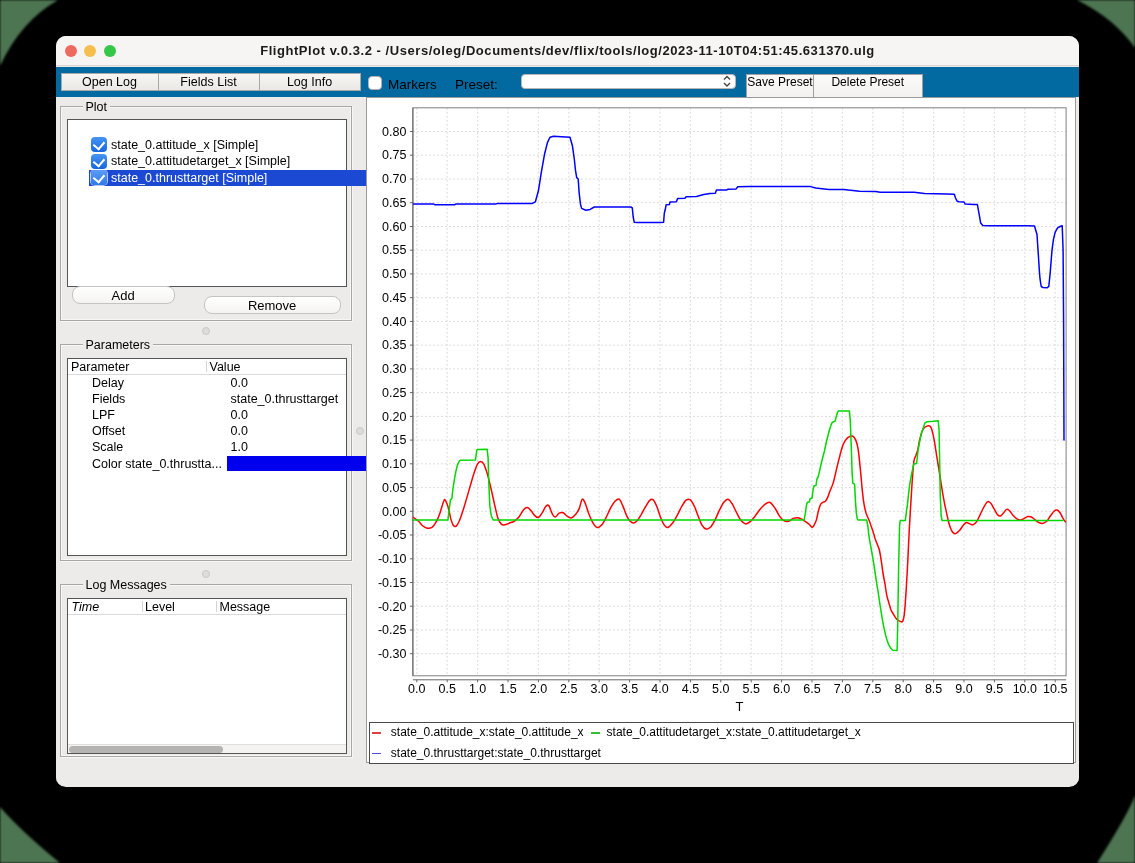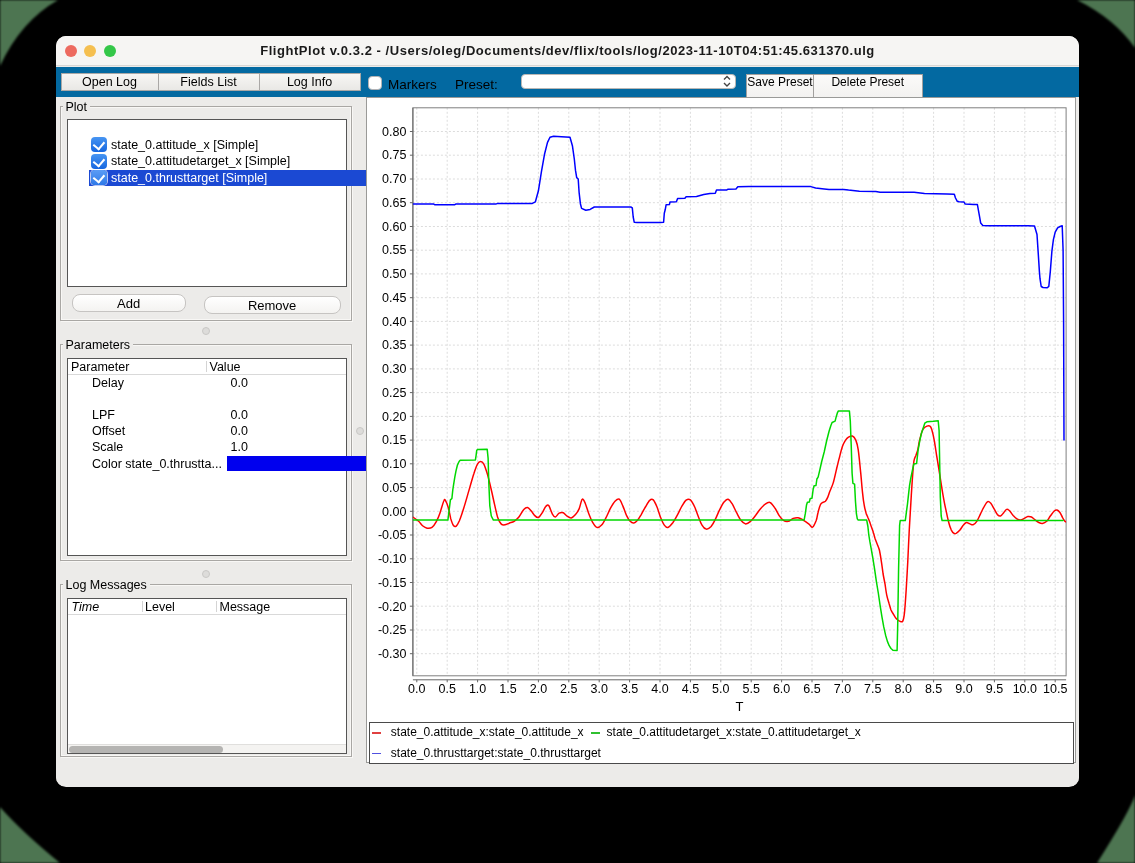--- a/index.html
+++ b/index.html
@@ -9,21 +9,21 @@
 .tl { position:absolute; top:9px; width:12px; height:12px; border-radius:50%; }
 .title { position:absolute; top:0; left:0; width:100%; height:30px; line-height:30px; text-align:center; font-size:13px; font-weight:bold; color:#1a1a1a; letter-spacing:0.55px; }
 .toolbar { position:absolute; left:0; top:31px; width:100%; height:30px; background:#0369a1; }
 .tbtn { position:absolute; top:6px; height:18px; background:linear-gradient(#f7f6f4,#e9e8e5); border:1px solid #aaa8a6; font-size:12.5px; text-align:center; line-height:16px; color:#000; }
 .cb { position:absolute; left:311.5px; top:8.5px; width:14px; height:14.5px; background:#fff; border:1px solid #b3b3b5; border-radius:4px; }
 .lbl { position:absolute; font-size:13.5px; color:#000; }
 .combo { position:absolute; left:465px; top:6.5px; width:215px; height:15px; background:#fff; border:1px solid #b9b7b5; border-radius:4px; }
 .pbtn { position:absolute; top:6.5px; height:32px; background:linear-gradient(#fbfaf9,#f0efed); border:1px solid #a2a09e; font-size:12px; text-align:center; line-height:15px; color:#000; white-space:nowrap; }
 .content { position:absolute; left:0; top:61px; width:100%; height:689px; background:#ecebe9; }
 .group { position:absolute; border:1px solid #a9a7a4; border-radius:0; box-shadow:inset 0 0 0 1px #f8f7f5, 1px 1px 0 #f8f7f5; }
-.gtitle { position:absolute; font-size:12.5px; color:#000; background:#ecebe9; padding:0 3px; }
+.gtitle { position:absolute; font-size:12.5px; color:#000; background:#ecebe9; padding:0 3px;margin-left:20px; }
 .table { position:absolute; background:#fff; border:1px solid #555; }
 .thead { position:absolute; left:0; top:0; width:100%; border-bottom:1px solid #d9d9d9; font-size:12.5px; color:#000; }
 .vline { position:absolute; top:2px; bottom:2px; width:1px; background:#d4d4d4; }
 .row { position:absolute; left:0; width:100%; font-size:12.5px; color:#000; white-space:nowrap;margin-left:21px; }
 .ck { position:absolute; left:2.5px; top:0.5px; width:15.5px; height:15px; border-radius:4px; background:linear-gradient(#4795f2,#1667e0); }
 .ck:after { content:""; position:absolute; left:4.2px; top:2.2px; width:5.5px; height:8px; border:solid #fff; border-width:0 2px 2px 0; transform:rotate(40deg); }
 .btn { position:absolute; background:linear-gradient(#ffffff,#f4f3f1); border:1px solid #c6c4c2; border-radius:8px; font-size:13px; text-align:center; color:#000; }
 .dot { position:absolute; width:8px; height:8px; border-radius:50%; background:#dddcda; border:1px solid #c9c8c6; }
 </style></head><body>
 <svg class="corners" width="1135" height="863" viewBox="0 0 1135 863">
@@ -66,34 +66,38 @@
         </div>
 <div class="row" style="top:33.4px;height:16.6px;">
 <div class="ck" style=""></div>
           <span style="position:absolute;left:22.5px;top:1.2px;">state_0.attitudetarget_x [Simple]</span>
         </div>
 <div class="row" style="top:50.0px;height:16.6px;background:#1b49d3;color:#fff;">
 <div class="ck" style="background:linear-gradient(#5b9cf5,#2f7ae8);box-shadow:0 0 0 1px rgba(255,255,255,0.7);"></div>
           <span style="position:absolute;left:22.5px;top:1.2px;">state_0.thrusttarget [Simple]</span>
         </div>
 </div>
-<div class="btn" style="left:15.7px;top:197px;width:114px;height:18px;line-height:17px;">Add</div>
+<div class="btn" style="left:15.7px;top:189px;width:103px;height:18px;line-height:17px;">Add</div>
 <div class="btn" style="left:147.6px;top:198.8px;width:137.0px;height:18px;line-height:17px;">Remove</div>
 <div class="dot" style="left:145.5px;top:230.0px;"></div>
 <div class="group" style="left:3.5px;top:247.0px;width:292.7px;height:216.5px;"></div>
 <div class="gtitle" style="left:6.5px;top:241.0px;">Parameters</div>
 <div class="table" style="left:10.5px;top:260.5px;width:280.0px;height:198.5px;">
 <div class="thead" style="height:16px;">
           <span style="position:absolute;left:3.5px;top:1px;">Parameter</span>
           <span style="position:absolute;left:142px;top:1px;">Value</span>
           <div class="vline" style="left:138.5px;"></div>
         </div>
 <div class="row" style="top:16.5px;height:16.1px;">
           <span style="position:absolute;left:3.5px;top:1px;">Delay</span>
           <span style="position:absolute;left:142px;top:1px;">0.0</span>
+        </div>
+<div class="row" style="top:32.6px;height:16.1px;">
+          <span style="position:absolute;left:3.5px;top:1px;">Fields</span>
+          <span style="position:absolute;left:142px;top:1px;">state_0.thrusttarget</span>
         </div>
 <div class="row" style="top:48.7px;height:16.1px;">
           <span style="position:absolute;left:3.5px;top:1px;">LPF</span>
           <span style="position:absolute;left:142px;top:1px;">0.0</span>
         </div>
 <div class="row" style="top:64.8px;height:16.1px;">
           <span style="position:absolute;left:3.5px;top:1px;">Offset</span>
           <span style="position:absolute;left:142px;top:1px;">0.0</span>
         </div>
 <div class="row" style="top:80.9px;height:16.1px;">

